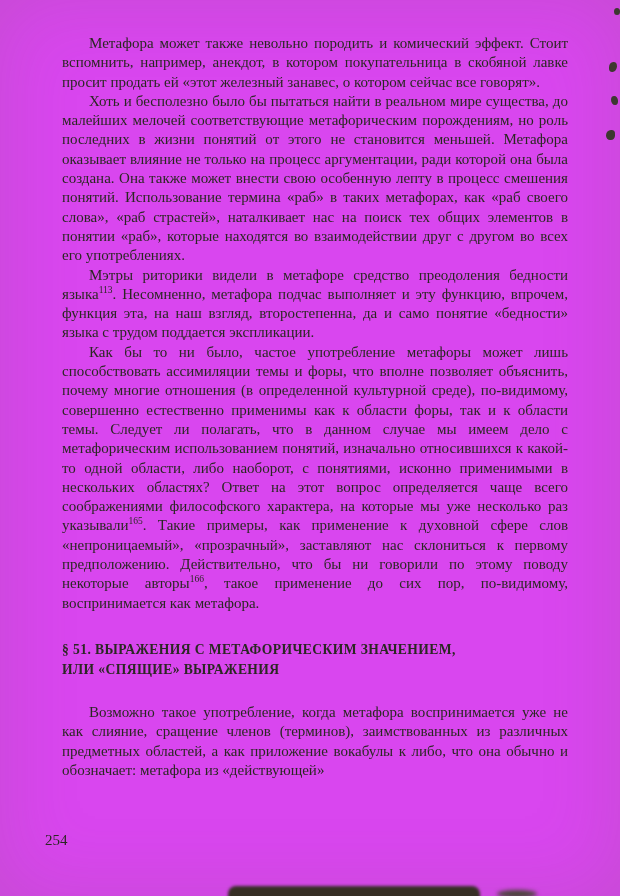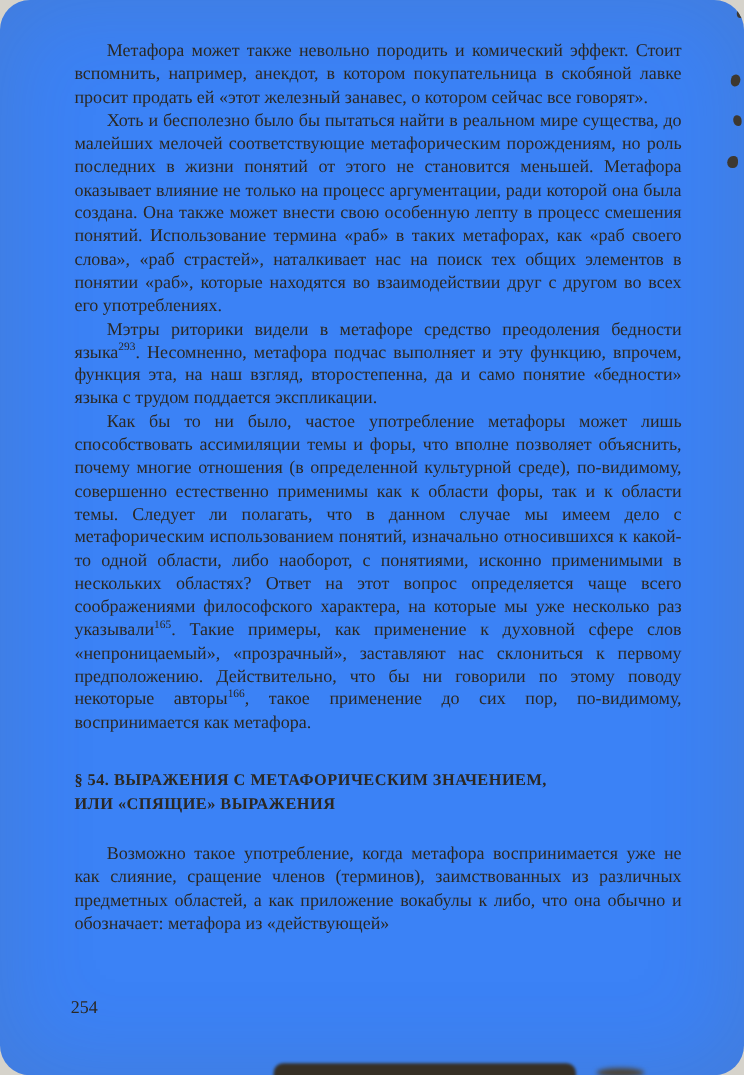--- a/index.html
+++ b/index.html
@@ -4,25 +4,24 @@
 <style>
   html, body {
     margin: 0;
     padding: 0;
     background: #d6d3cb;
   }
   .page {
     position: relative;
     width: 620px;
     height: 896px;
-    background: #3b82f6;
+    background: #d946ef;
     overflow: hidden;
     font-family: "Liberation Serif", "DejaVu Serif", serif;
     box-shadow: inset 0 0 80px rgba(110, 100, 80, 0.18);
-    border-radius: 25px;
   }
   .text-block {
     position: absolute;
     left: 62px;
     top: 34px;
     width: 506px;
     color: #2b2823;
     font-size: 15px;
     line-height: 19.3px;
     text-align: justify;
@@ -41,21 +40,21 @@
     font-size: 13.6px;
     font-weight: bold;
     line-height: 20px;
     letter-spacing: 0.4px;
     text-indent: 0;
     text-align: left;
     color: #2b2823;
   }
   .page-number {
     position: absolute;
-    left: 59px;
+    left: 45px;
     top: 832px;
     font-size: 15px;
     color: #2b2823;
   }
   .artifact {
     position: absolute;
     background: #3d3830;
     filter: blur(0.6px);
   }
   .speck-1 { left: 609px; top: 62px;  width: 8px; height: 10px; border-radius: 55% 45% 60% 40%; }
@@ -79,25 +78,25 @@
 <body>
 
 <div class="page">
 
   <div class="text-block">
 
     <p class="para">Метафора может также невольно породить и комический эффект. Стоит вспомнить, например, анекдот, в котором покупательница в скобяной лавке просит продать ей «этот железный занавес, о котором сейчас все говорят».</p>
 
     <p class="para">Хоть и бесполезно было бы пытаться найти в реальном мире существа, до малейших мелочей соответствующие метафорическим порождениям, но роль последних в жизни понятий от этого не становится меньшей. Метафора оказывает влияние не только на процесс аргументации, ради которой она была создана. Она также может внести свою особенную лепту в процесс смешения понятий. Использование термина «раб» в таких метафорах, как «раб своего слова», «раб страстей», наталкивает нас на поиск тех общих элементов в понятии «раб», которые находятся во взаимодействии друг с другом во всех его употреблениях.</p>
 
-    <p class="para"><span>Мэтры риторики видели в метафоре средство преодоления бедности языка</span><sup>293</sup><span>. Несомненно, метафора подчас выполняет и эту функцию, впрочем, функция эта, на наш взгляд, второстепенна, да и само понятие «бедности» языка с трудом поддается экспликации.</span></p>
+    <p class="para"><span>Мэтры риторики видели в метафоре средство преодоления бедности языка</span><sup>113</sup><span>. Несомненно, метафора подчас выполняет и эту функцию, впрочем, функция эта, на наш взгляд, второстепенна, да и само понятие «бедности» языка с трудом поддается экспликации.</span></p>
 
     <p class="para"><span>Как бы то ни было, частое употребление метафоры может лишь способствовать ассимиляции темы и форы, что вполне позволяет объяснить, почему многие отношения (в определенной культурной среде), по-видимому, совершенно естественно применимы как к области форы, так и к области темы. Следует ли полагать, что в данном случае мы имеем дело с метафорическим использованием понятий, изначально относившихся к какой-то одной области, либо наоборот, с понятиями, исконно применимыми в нескольких областях? Ответ на этот вопрос определяется чаще всего соображениями философского характера, на которые мы уже несколько раз указывали</span><sup>165</sup><span>. Такие примеры, как применение к духовной сфере слов «непроницаемый», «прозрачный», заставляют нас склониться к первому предположению. Действительно, что бы ни говорили по этому поводу некоторые авторы</span><sup>166</sup><span>, такое применение до сих пор, по-видимому, воспринимается как метафора.</span></p>
 
-    <h2 class="heading"><span>§ 54. ВЫРАЖЕНИЯ С МЕТАФОРИЧЕСКИМ ЗНАЧЕНИЕМ,</span><br><span>ИЛИ «СПЯЩИЕ» ВЫРАЖЕНИЯ</span></h2>
+    <h2 class="heading"><span>§ 51. ВЫРАЖЕНИЯ С МЕТАФОРИЧЕСКИМ ЗНАЧЕНИЕМ,</span><br><span>ИЛИ «СПЯЩИЕ» ВЫРАЖЕНИЯ</span></h2>
 
     <p class="para">Возможно такое употребление, когда метафора воспринимается уже не как слияние, сращение членов (терминов), заимствованных из различных предметных областей, а как приложение вокабулы к либо, что она обычно и обозначает: метафора из «действующей»</p>
 
   </div>
 
   <div class="page-number">254</div>
 
   <div class="artifact speck-1"></div>
   <div class="artifact speck-2"></div>
   <div class="artifact speck-3"></div>

